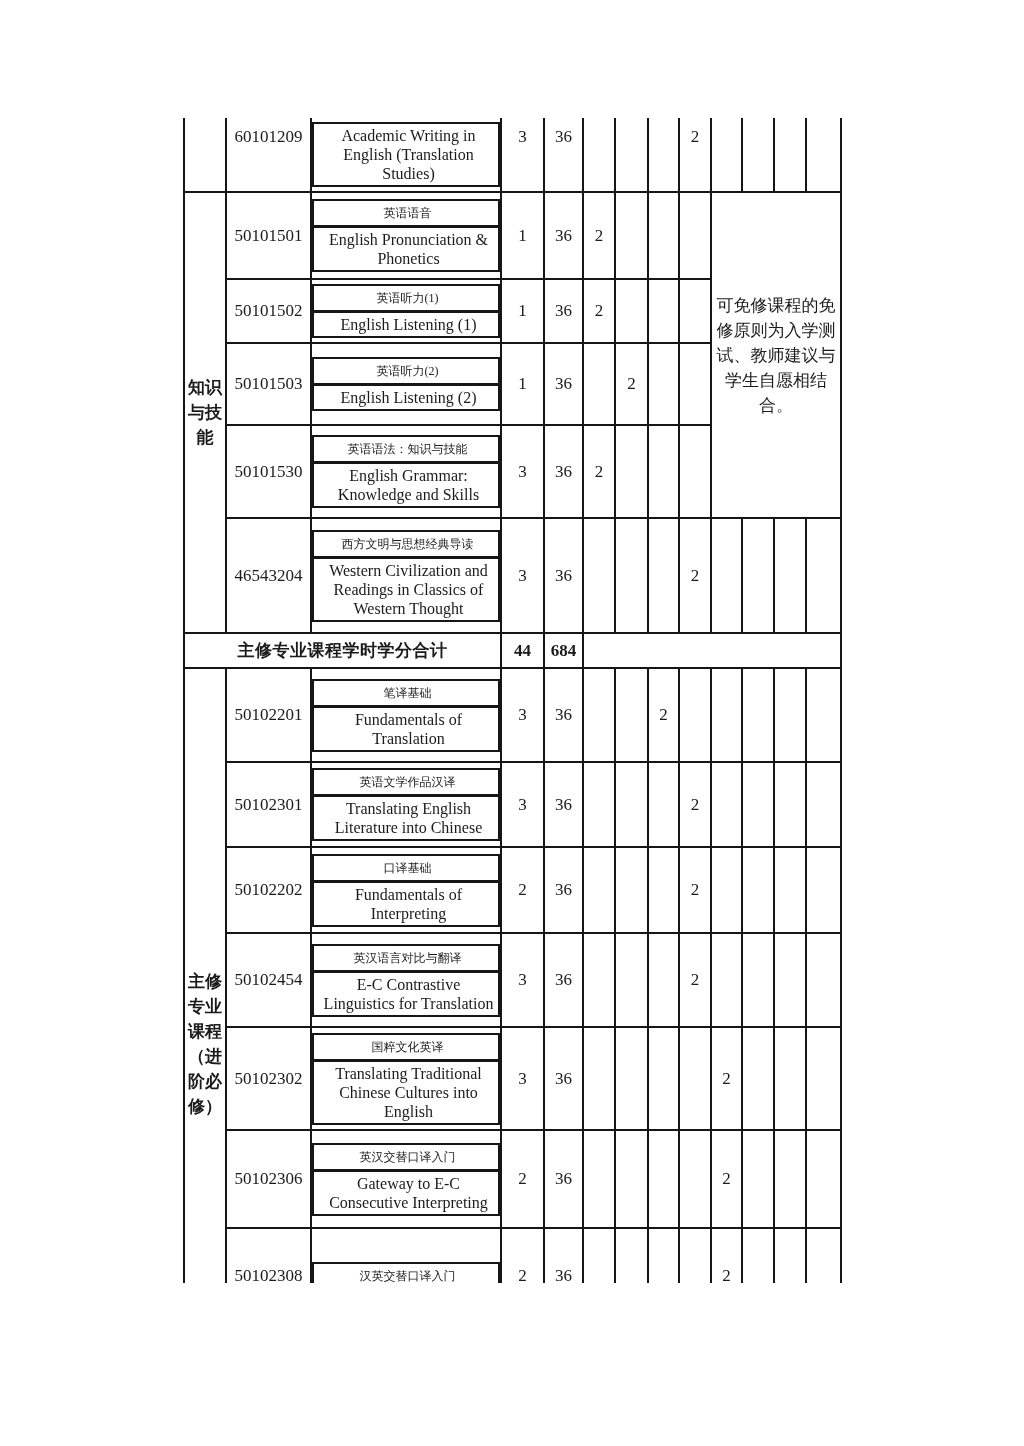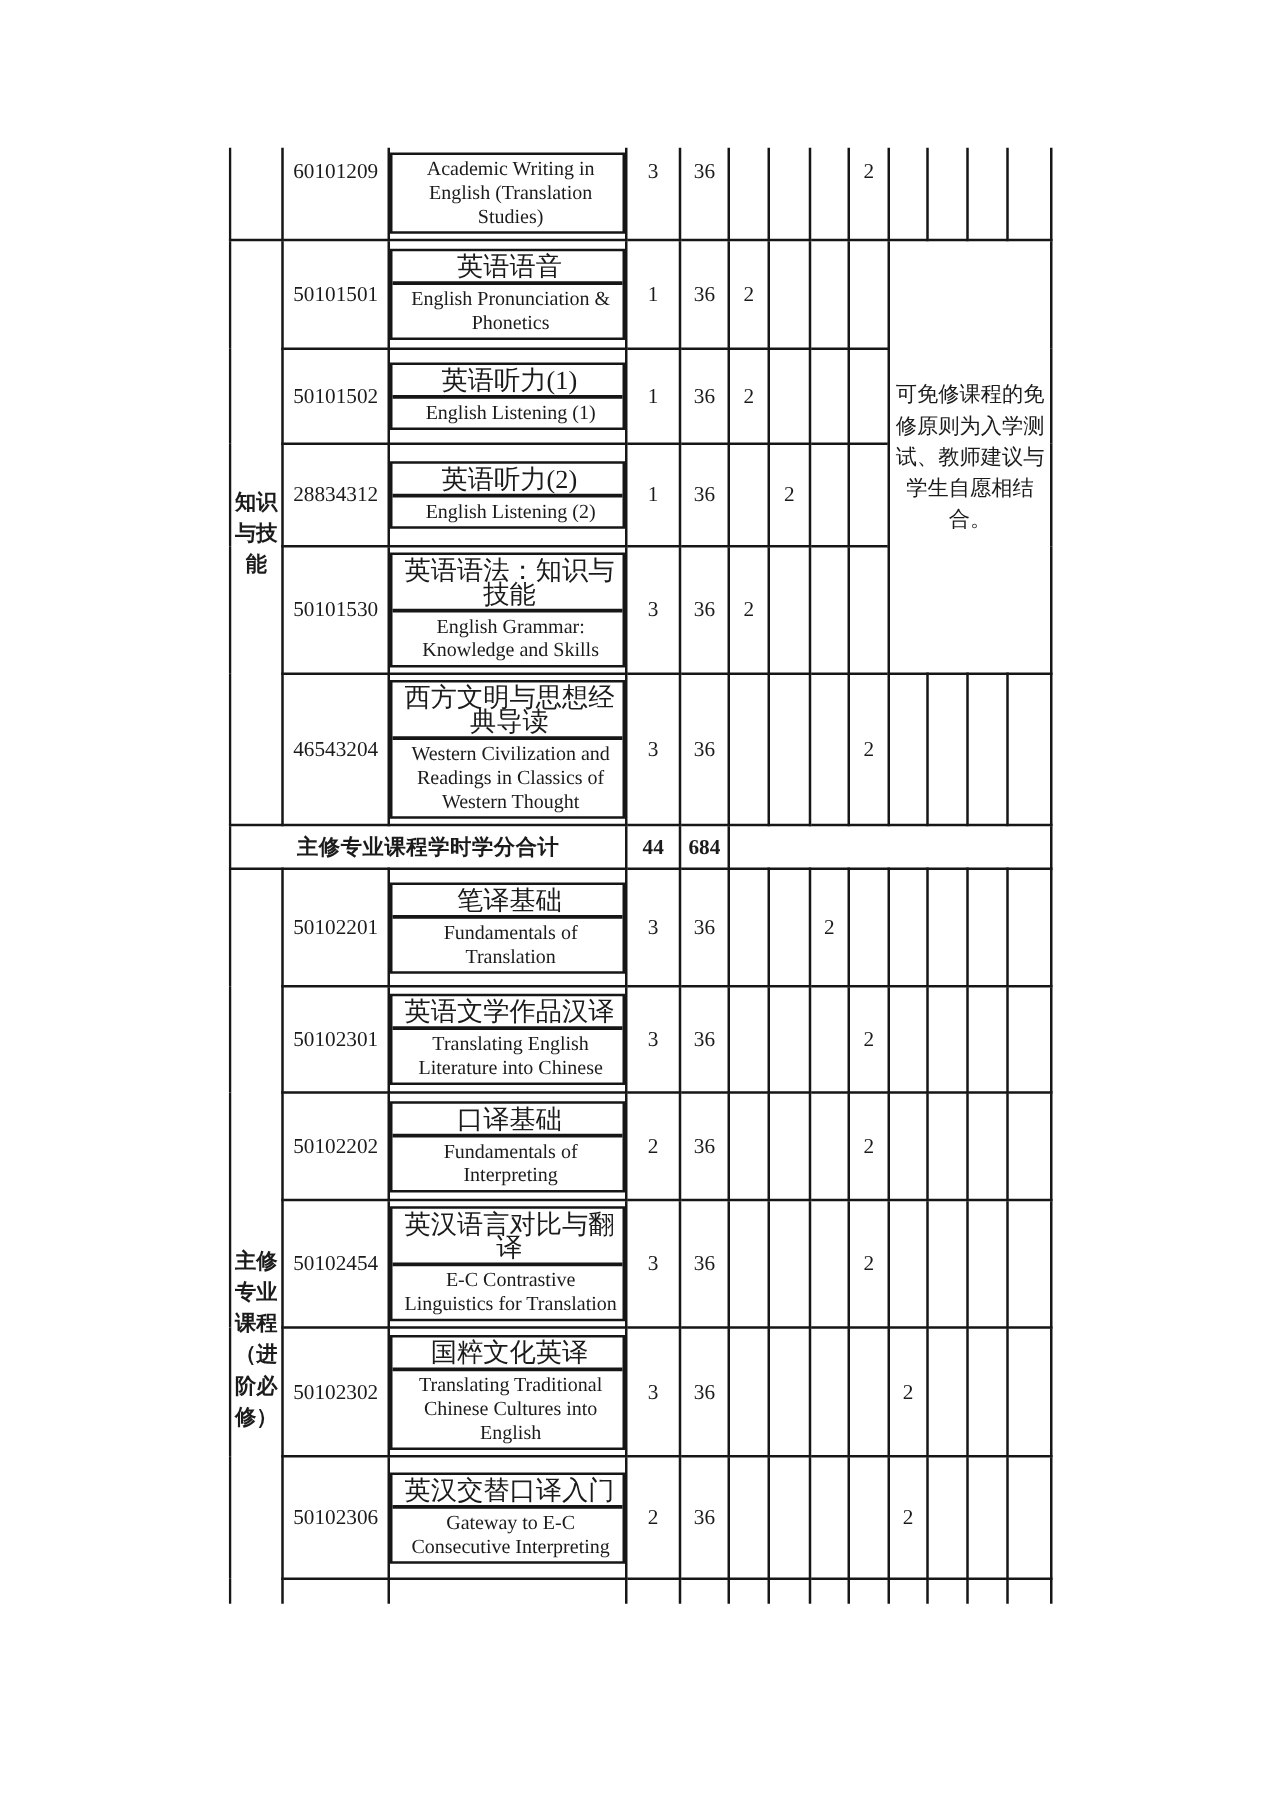--- a/index.html
+++ b/index.html
@@ -22,21 +22,21 @@
     padding:0; margin:0;
     text-align:center; vertical-align:middle;
     font-size:17px; overflow:hidden;
   }
   tr.cut-top td { border-top:none; vertical-align:top;margin-left:48px; }
   tr.cut-top td.code-cell, tr.cut-top td.num-cell, tr.cut-top td.sem-cell { padding-top:9px; }
 
   td.name-cell { text-align:left; vertical-align:top; }
   .nbox { border:2px solid var(--line); margin:4px 0; }
   .cn {
-    font-size:21px; line-height:19px; padding:3px 4px 2px 7px;
+    font-size:12px; line-height:19px; padding:3px 4px 2px 7px;
     border-bottom:3px solid var(--line);
     overflow:hidden; word-break:break-all;
   }
   .cn.solo { border-bottom:none; }
   .en { font-size:16px; line-height:19px; padding:2px 2px 2px 7px; overflow:hidden; }
 
   td.code-cell { font-size:17px; }
   td.sec-label {
     font-weight:bold; font-size:16.5px; line-height:25px;
     padding:0; word-break:break-all; text-align:center; vertical-align:middle;
@@ -99,37 +99,37 @@
             </div>
           </td>
           <td class="num-cell">1</td>
           <td class="num-cell">36</td>
           <td class="sem-cell">2</td>
           <td class="sem-cell"></td>
           <td class="sem-cell"></td>
           <td class="sem-cell"></td>
           <td class="note-cell" colspan="4" rowspan="4">可免修课程的免修原则为入学测试、教师建议与学生自愿相结合。</td>
         </tr>
-        <tr style="height: 76px;">
+        <tr style="height: 64px;">
           <td class="code-cell">50101502</td>
           <td class="name-cell">
             <div class="nbox">
               <div class="cn">英语听力(1)</div>
               <div class="en">English Listening (1)</div>
             </div>
           </td>
           <td class="num-cell">1</td>
           <td class="num-cell">36</td>
           <td class="sem-cell">2</td>
           <td class="sem-cell"></td>
           <td class="sem-cell"></td>
           <td class="sem-cell"></td>
         </tr>
         <tr style="height: 82px;">
-          <td class="code-cell">28834312</td>
+          <td class="code-cell">50101503</td>
           <td class="name-cell">
             <div class="nbox">
               <div class="cn">英语听力(2)</div>
               <div class="en">English Listening (2)</div>
             </div>
           </td>
           <td class="num-cell">1</td>
           <td class="num-cell">36</td>
           <td class="sem-cell"></td>
           <td class="sem-cell">2</td>

